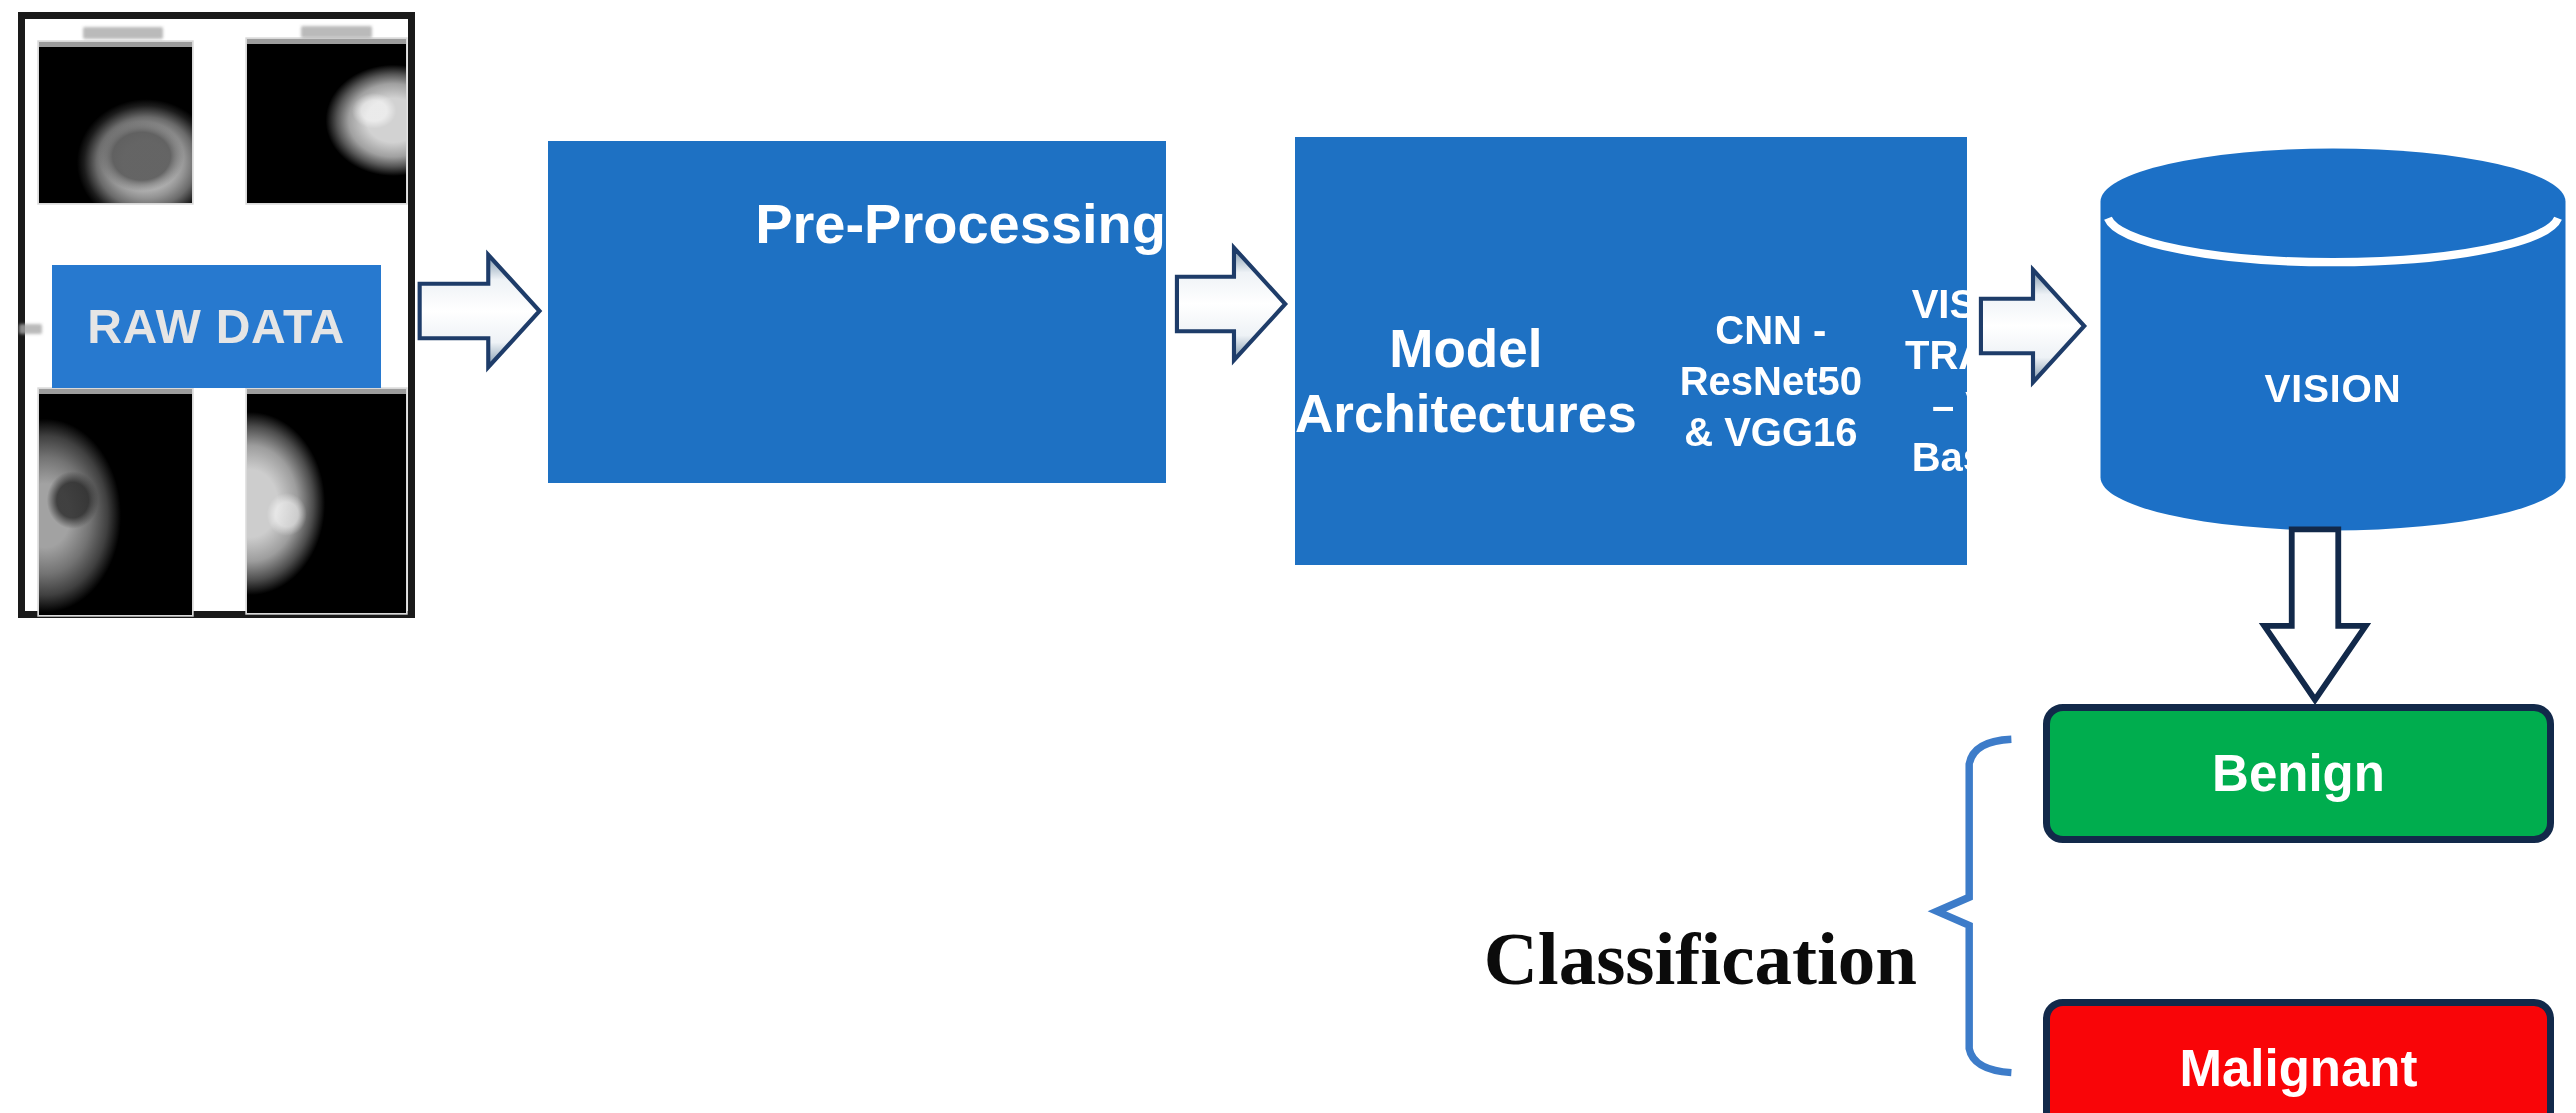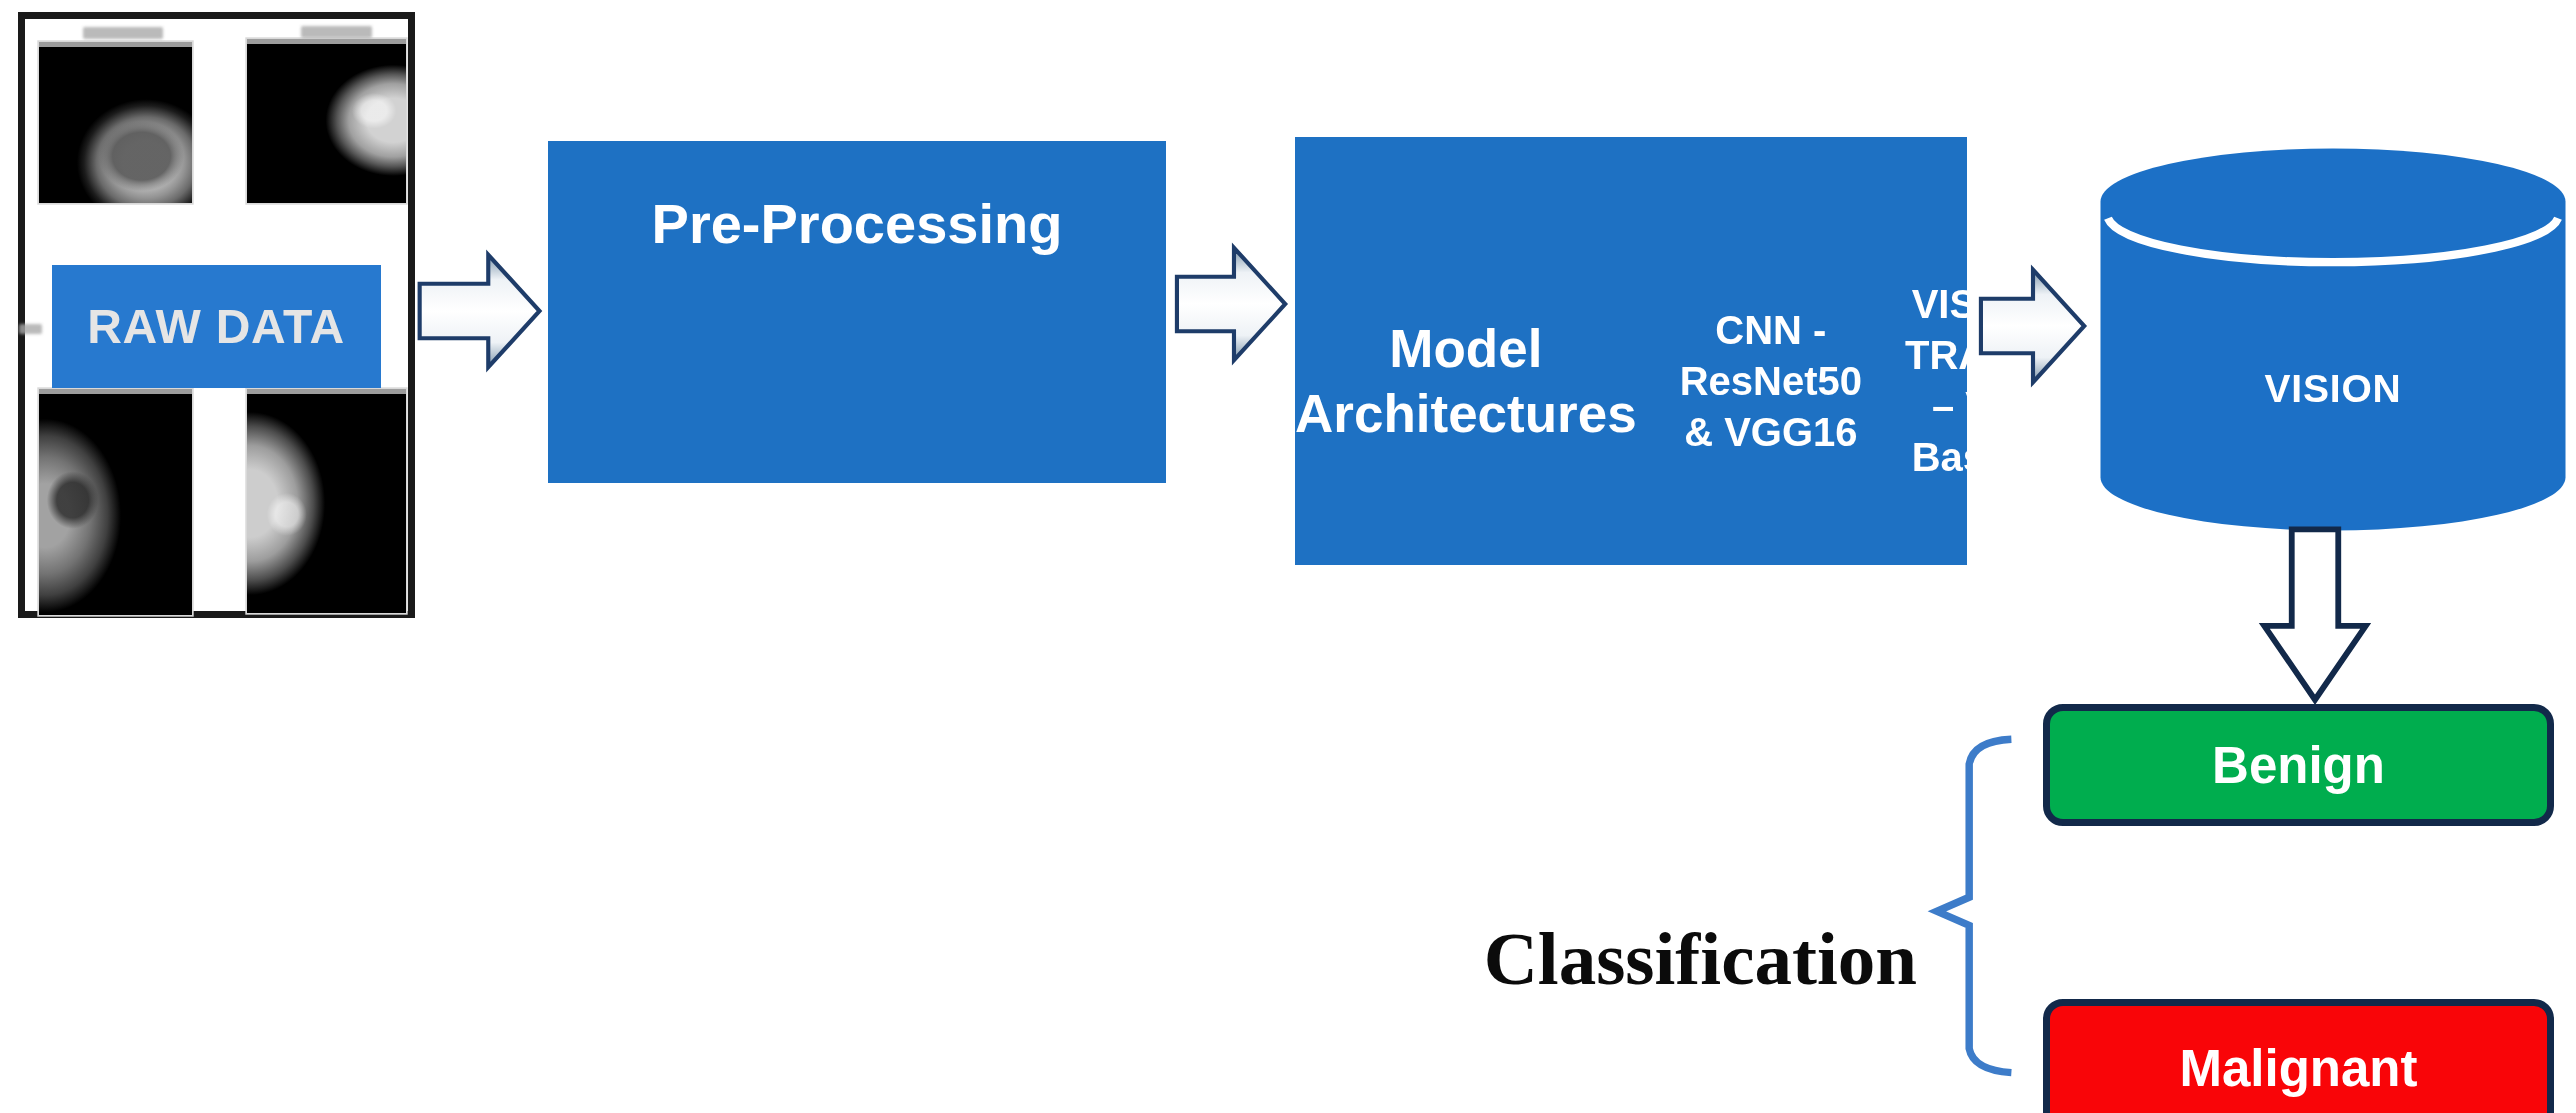--- a/index.html
+++ b/index.html
@@ -33,33 +33,33 @@
   .smudge-tl{left:58px;top:7.5px;width:80px;}
   .smudge-tr{left:276px;top:6.6px;width:71px;}
   .smudge-side{left:-5.8px;top:305px;width:23px;height:10px;}
   .raw-banner{
     position:absolute;left:26.6px;top:246px;width:329px;height:123px;
     background:var(--banner-blue);display:flex;align-items:center;justify-content:center;
     color:#e5e5e5;font-weight:bold;font-size:48px;letter-spacing:0.8px;
   }
   
   .flow-box{position:absolute;background:var(--process-blue);color:#fff;font-weight:bold;box-sizing:border-box;}
-  .prep-box{left:548px;top:141px;width:618px;height:342px;text-align:center;padding-top:50px;font-size:56px;line-height:66px;}
+  .prep-box{left:548px;top:141px;width:618px;height:342px;text-align:right;padding-top:50px;font-size:56px;line-height:66px;}
   .model-box{left:1295px;top:137px;width:672px;height:428px;text-align:center;
     display:flex;align-items:center;padding-top:60px;gap:43px;}
   .model-title{font-size:53px;line-height:65px;}
   .model-line{font-size:40px;line-height:51px;}
   
   .cyl-wrap{position:absolute;left:2098px;top:145px;width:470px;height:388px;}
   .cyl-label{position:absolute;left:0;top:222px;width:100%;text-align:center;color:#fff;font-weight:bold;font-size:39px;letter-spacing:0.8px;}
   
   .class-box{position:absolute;left:2043px;width:511px;border:7.5px solid var(--outline-navy);border-radius:20px;
     box-sizing:border-box;display:flex;align-items:center;justify-content:center;
     color:#fff;font-weight:bold;font-size:51px;}
-  .benign{top:704px;height:122px;background:var(--benign-green);}
+  .benign{top:704px;height:139px;background:var(--benign-green);}
   .malignant{top:954px;height:139px;background:var(--malignant-red);margin-top:45px;}
   .class-label{
     position:absolute;left:1440px;top:912px;width:477px;text-align:right;
     font-family:"Liberation Serif",serif;font-weight:bold;font-size:75px;line-height:93px;color:#0b0b0b;
   }
   .abs{position:absolute;}
   svg{display:block;overflow:visible;}
 </style>
 </head>
 <body>

